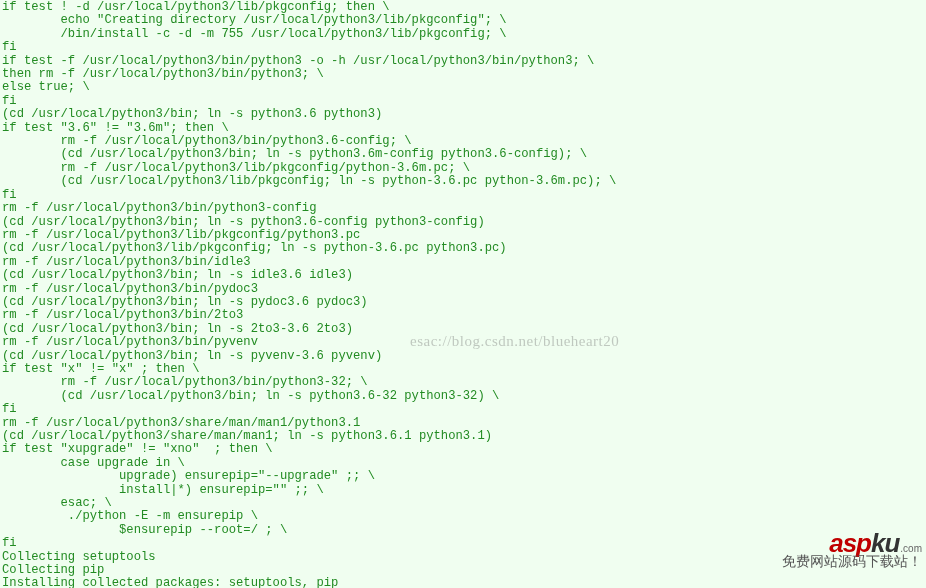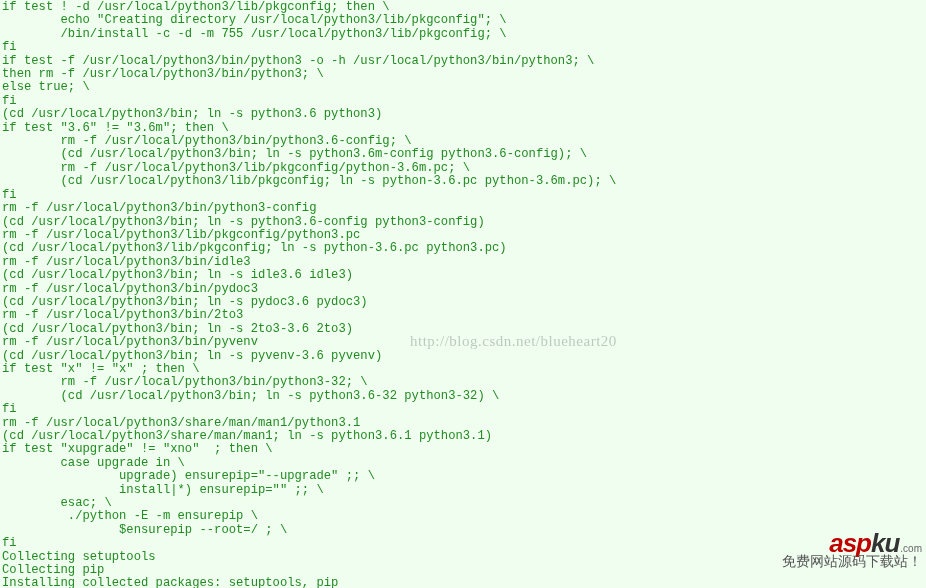--- a/index.html
+++ b/index.html
@@ -116,18 +116,18 @@
                 install|*) ensurepip="" ;; \
         esac; \
          ./python -E -m ensurepip \
                 $ensurepip --root=/ ; \
 fi
 Collecting setuptools
 Collecting pip
 Installing collected packages: setuptools, pip
 Successfully installed pip-9.0.1 setuptools-28.8.0</pre>
 
-<div class="watermark">http://blog.csdn.net/blueheart20</div>
+<div class="watermark">esac://blog.csdn.net/blueheart20</div>
 
 <div class="logo-area">
   <span class="asp">asp</span><span class="ku">ku</span><span class="dotcom">.com</span>
   <span class="slogan">免费网站源码下载站！</span>
 </div>
 
 </body></html>

